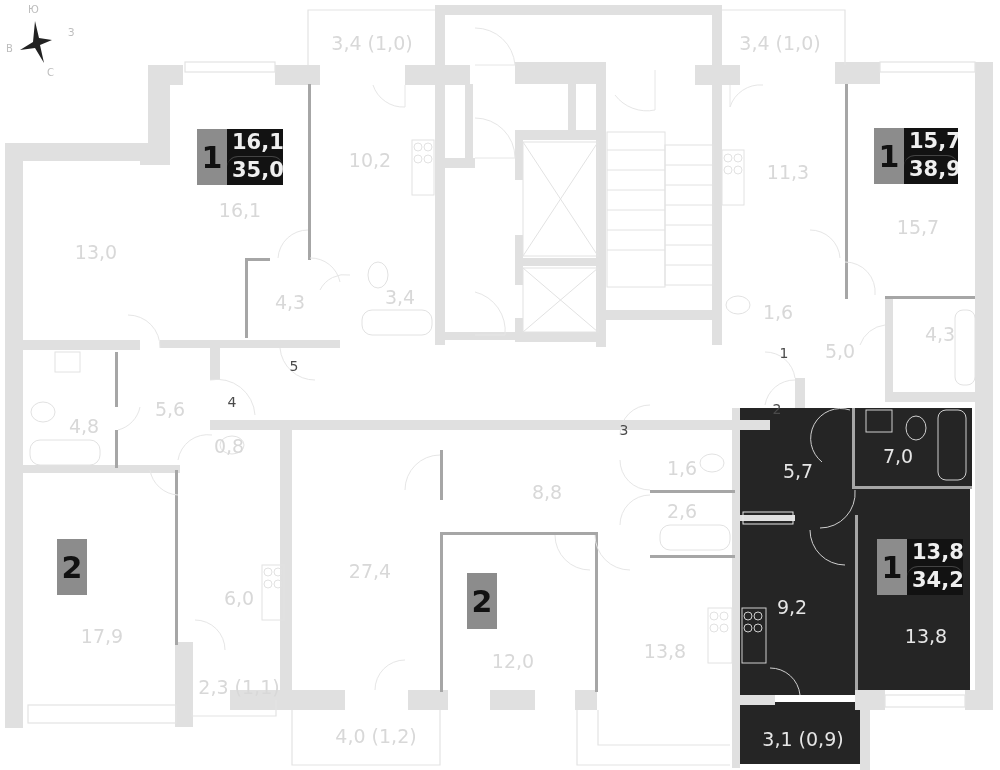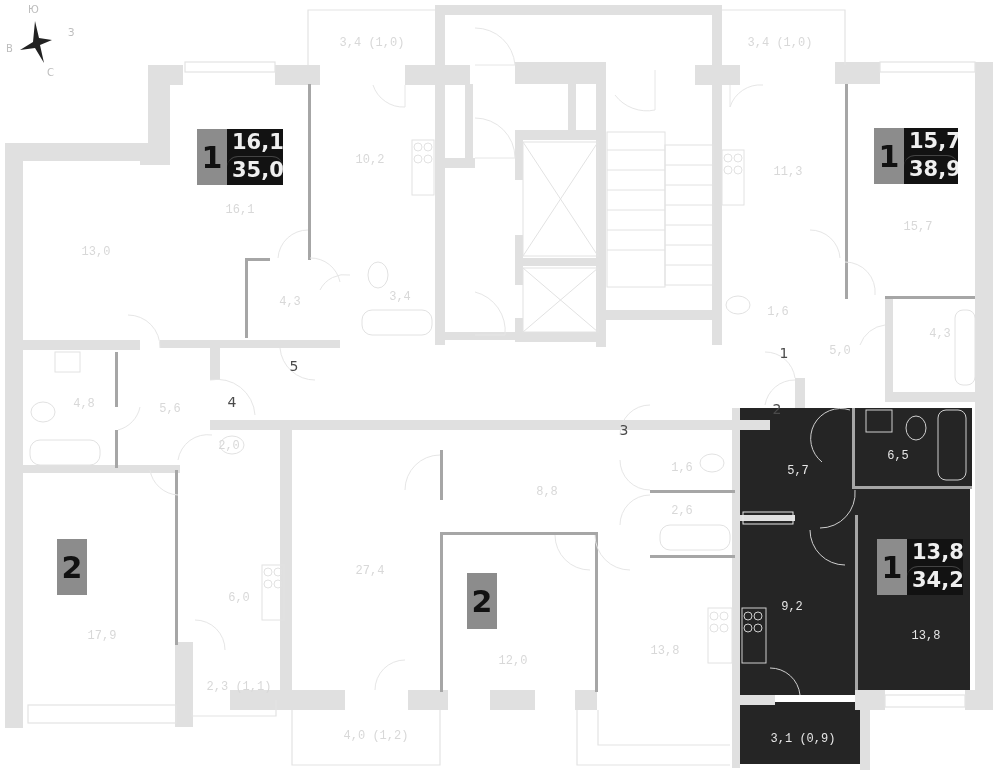--- a/index.html
+++ b/index.html
@@ -4,21 +4,21 @@
 <style>
   html, body { margin: 0; padding: 0; background: #ffffff; }
   body { width: 1000px; height: 770px; position: relative; overflow: hidden;
          font-family: "DejaVu Sans", sans-serif; }
   #plan { position: absolute; left: 0; top: 0; width: 1000px; height: 770px; }
   .wall { fill: #e0e0e0; }
   .thin { fill: none; stroke: #e3e3e3; stroke-width: 1.2; }
   .part { fill: #a6a6a6; }
   .door { fill: none; stroke: #e6e6e6; stroke-width: 1; }
   .fix { fill: none; stroke: #e2e2e2; stroke-width: 1; }
-  .room-label { position: absolute; font-size: 12px; color: #d8d8d8; transform: translate(-50%, -50%); white-space: nowrap; font-family: Liberation Mono, monospace; }
+  .room-label { position: absolute; font-size: 19px; color: #d8d8d8; transform: translate(-50%, -50%); white-space: nowrap; }
   .room-label.dark { color: #e6e6e6; }
   .num-label { position: absolute; font-size: 14px; color: #4a4a4a; transform: translate(-50%, -50%); }
   .badge { position: absolute; display: flex; height: 56px; cursor: pointer; }
   .badge .rooms { width: 30px; background: #8c8c8c; color: #111; font-weight: bold; font-size: 30px;
                   display: flex; align-items: center; justify-content: center; }
   .badge .areas { background: #121212; display: flex; flex-direction: column; width: 56px; overflow: hidden; }
   .badge .areas span { color: #efefef; font-weight: bold; font-size: 21px; line-height: 27px; padding-left: 5px; white-space: nowrap; }
   .badge .areas span + span { border-top: 1px solid #444; border-radius: 11px; }
   .compass-l { position: absolute; font-size: 10px; color: #bdbdbd; }
 </style>
@@ -265,35 +265,35 @@
 <span class="room-label" style="left:370px;top:160px">10,2</span>
 <span class="room-label" style="left:240px;top:210px">16,1</span>
 <span class="room-label" style="left:788px;top:172px">11,3</span>
 <span class="room-label" style="left:918px;top:227px">15,7</span>
 <span class="room-label" style="left:96px;top:252px">13,0</span>
 <span class="room-label" style="left:290px;top:302px">4,3</span>
 <span class="room-label" style="left:400px;top:297px">3,4</span>
 <span class="room-label" style="left:778px;top:312px">1,6</span>
 <span class="room-label" style="left:940px;top:334px">4,3</span>
 <span class="room-label" style="left:840px;top:351px">5,0</span>
-<span class="room-label" style="left:84px;top:404px">4,8</span>
+<span class="room-label" style="left:84px;top:426px">4,8</span>
 <span class="room-label" style="left:170px;top:409px">5,6</span>
-<span class="room-label" style="left:229px;top:446px">2,0</span>
+<span class="room-label" style="left:229px;top:446px">0,8</span>
 <span class="room-label" style="left:547px;top:492px">8,8</span>
 <span class="room-label" style="left:682px;top:468px">1,6</span>
 <span class="room-label" style="left:682px;top:511px">2,6</span>
 <span class="room-label" style="left:370px;top:571px">27,4</span>
 <span class="room-label" style="left:239px;top:598px">6,0</span>
 <span class="room-label" style="left:102px;top:636px">17,9</span>
 <span class="room-label" style="left:513px;top:661px">12,0</span>
 <span class="room-label" style="left:665px;top:651px">13,8</span>
 <span class="room-label" style="left:239px;top:687px">2,3 (1,1)</span>
 <span class="room-label" style="left:376px;top:736px">4,0 (1,2)</span>
 <span class="room-label dark" style="left:798px;top:471px">5,7</span>
-<span class="room-label dark" style="left:898px;top:456px">6,5</span>
+<span class="room-label dark" style="left:898px;top:456px">7,0</span>
 <span class="room-label dark" style="left:792px;top:607px">9,2</span>
 <span class="room-label dark" style="left:926px;top:636px">13,8</span>
 <span class="room-label dark" style="left:803px;top:739px">3,1 (0,9)</span>
 
 <span class="num-label" style="left:784px;top:353px">1</span>
 <span class="num-label" style="left:777px;top:409px">2</span>
 <span class="num-label" style="left:624px;top:430px">3</span>
 <span class="num-label" style="left:232px;top:402px">4</span>
 <span class="num-label" style="left:294px;top:366px">5</span>
 

